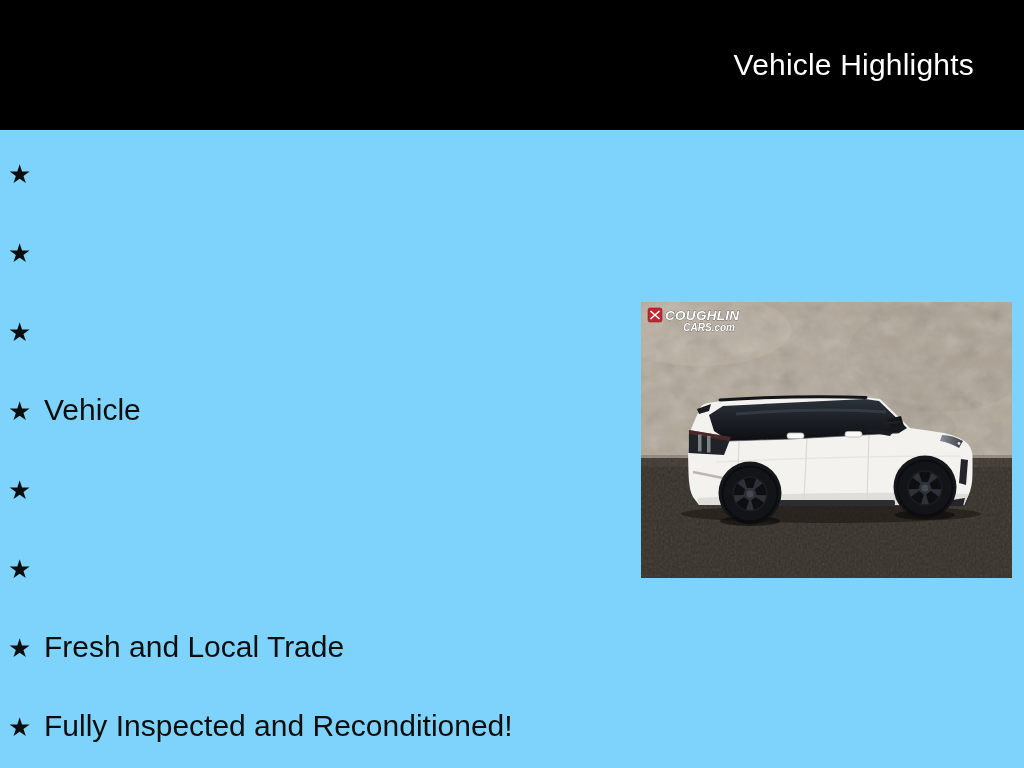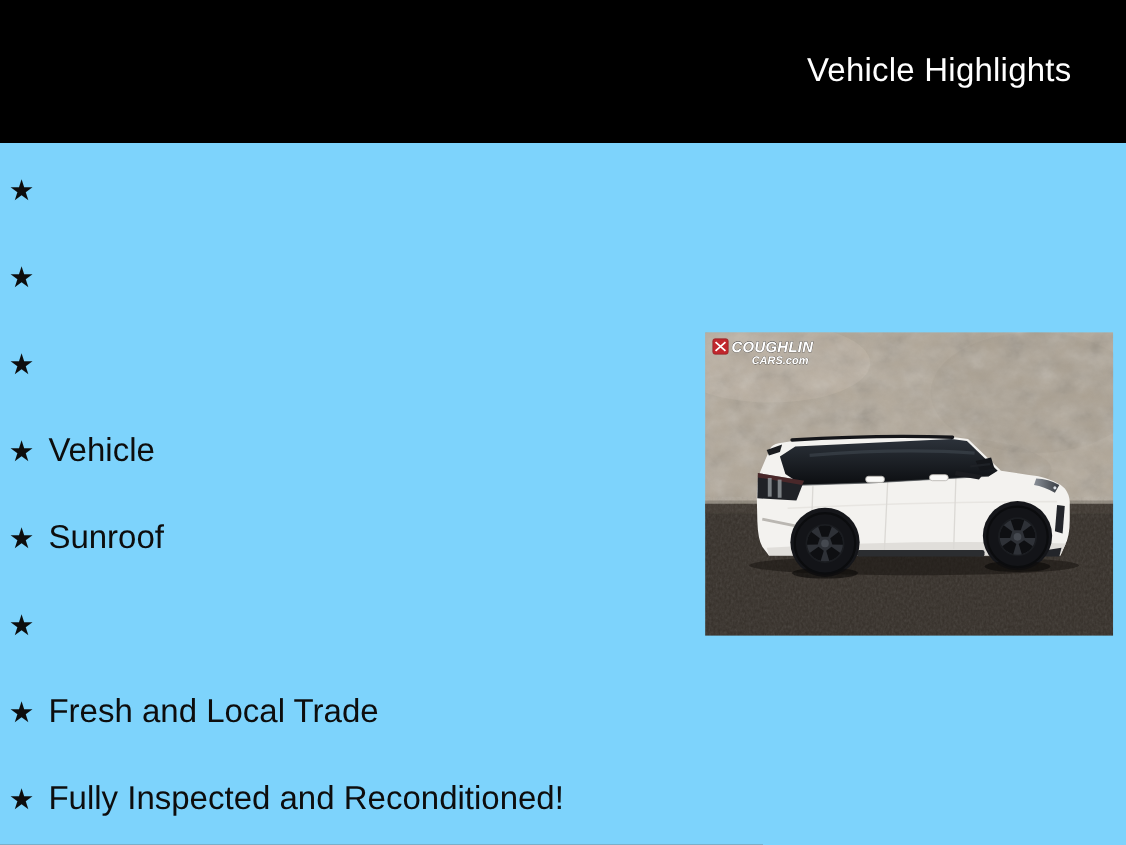--- a/index.html
+++ b/index.html
@@ -42,21 +42,21 @@
   <div class="header">
     <span class="title">Vehicle Highlights</span>
   </div>
 
   <div class="highlights">
     <ul>
       <li><span class="star">★</span></li>
       <li><span class="star">★</span></li>
       <li><span class="star">★</span></li>
       <li><span class="star">★</span><span>Vehicle</span></li>
-      <li><span class="star">★</span><span>Sunroof</span></li>
+      <li><span class="star">★</span></li>
       <li><span class="star">★</span></li>
       <li><span class="star">★</span><span>Fresh and Local Trade</span></li>
       <li><span class="star">★</span><span>Fully Inspected and Reconditioned!</span></li>
     </ul>
   </div>
 
   <div class="photo">
     <svg width="371" height="276" viewBox="0 0 371 276" xmlns="http://www.w3.org/2000/svg">
       <defs>
         <filter id="wallTex" x="-5%" y="-5%" width="110%" height="110%">

